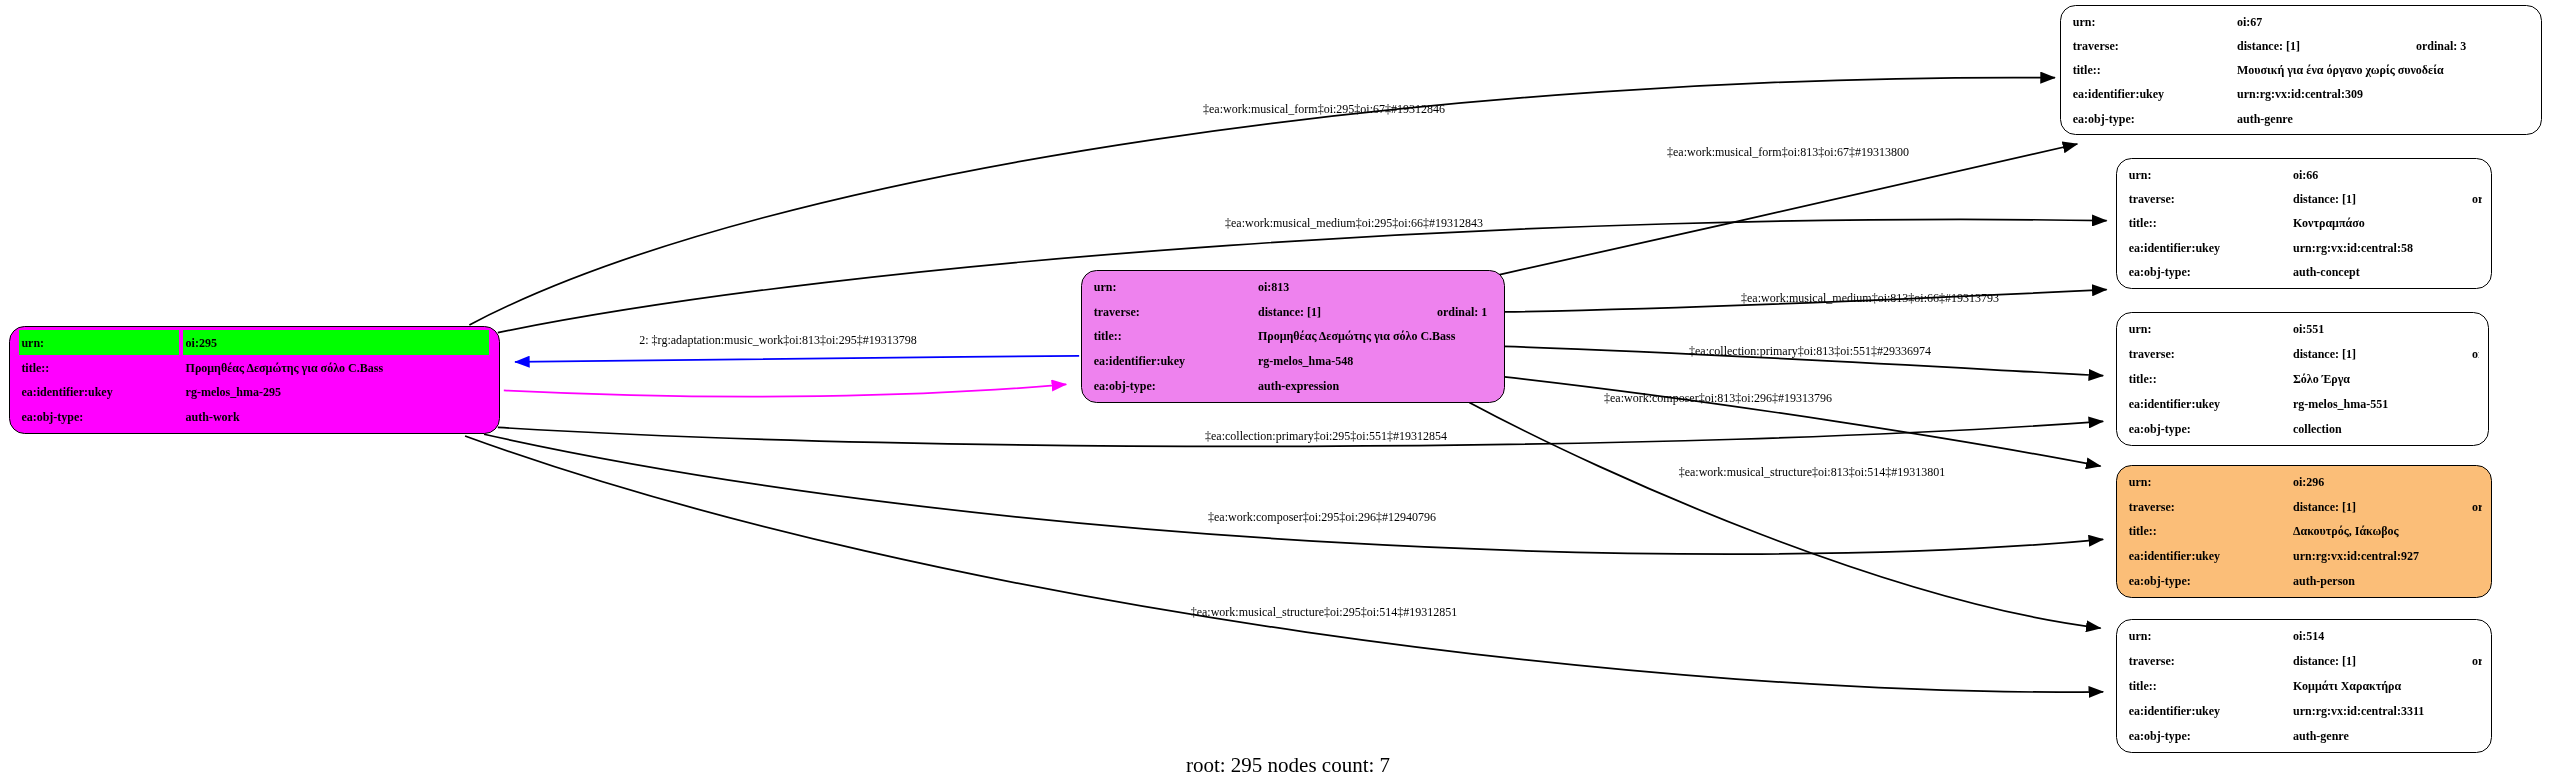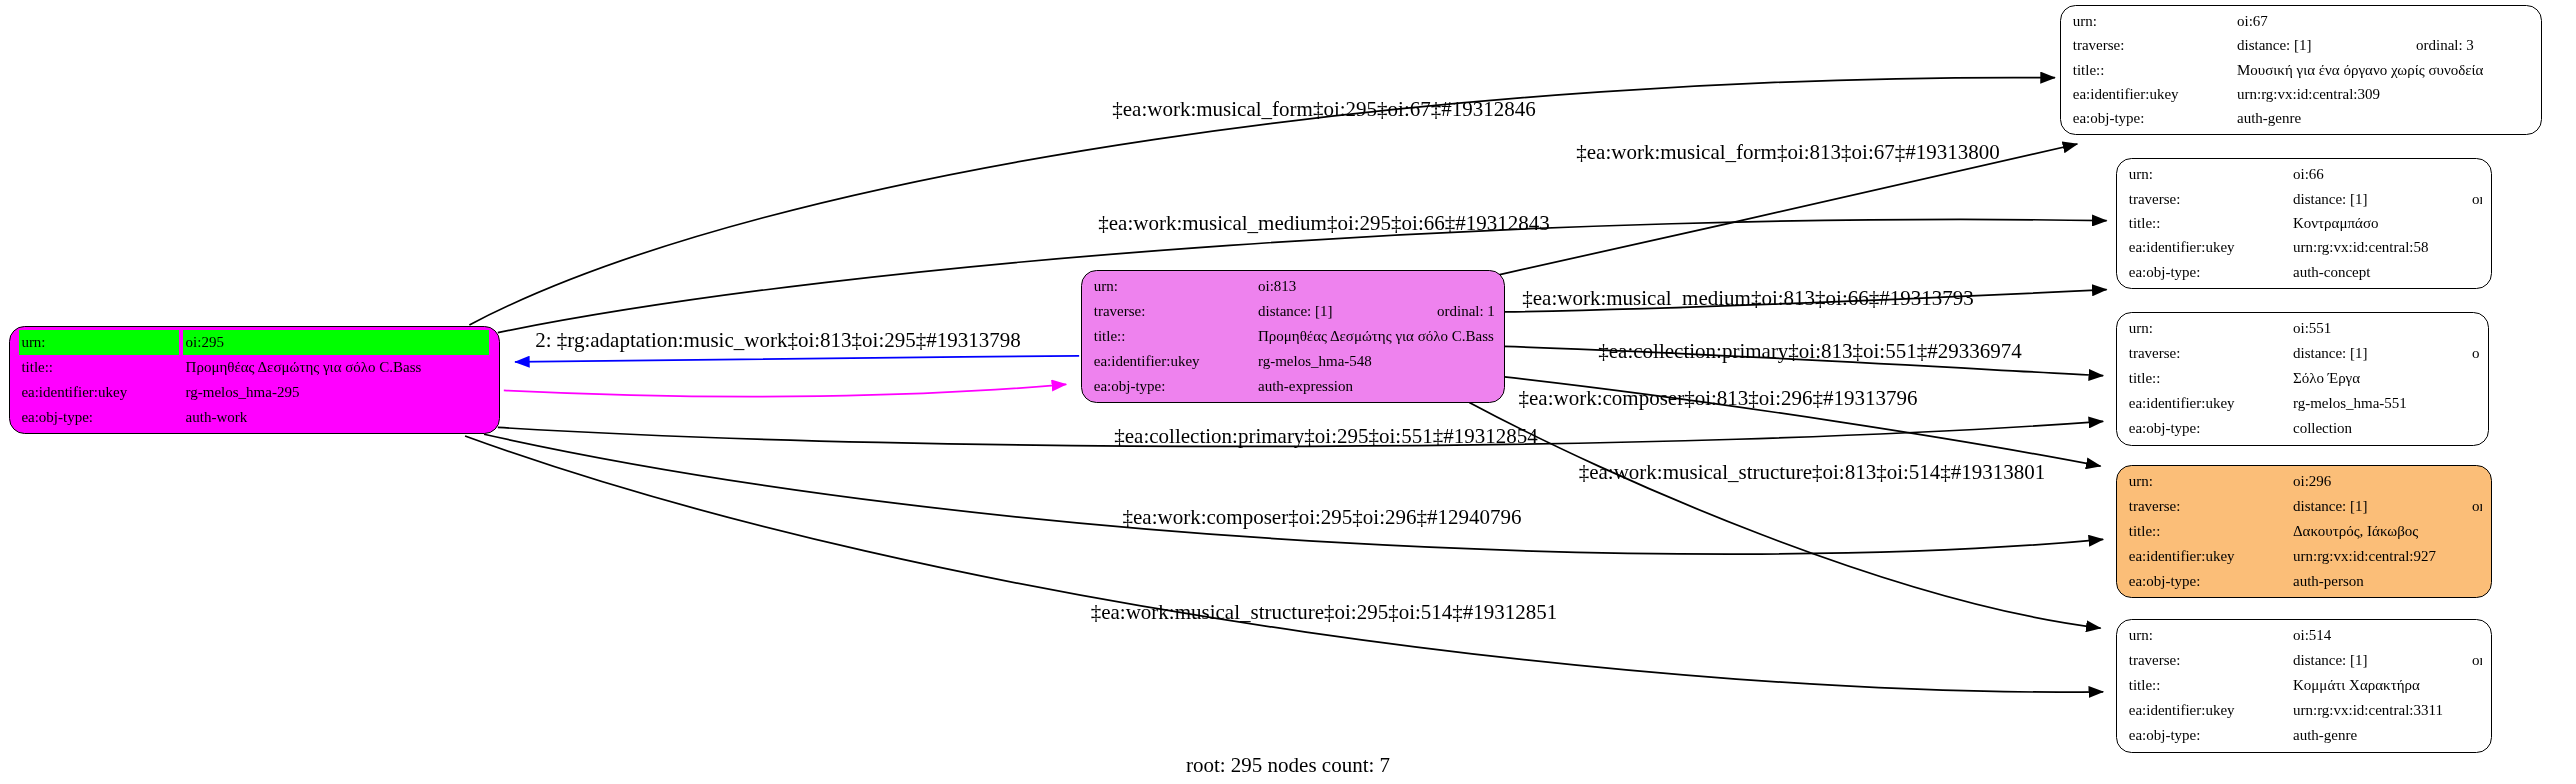--- a/index.html
+++ b/index.html
@@ -8,27 +8,27 @@
     font-family:"Liberation Serif","DejaVu Serif",serif;color:#000;overflow:hidden;
   }
   svg.edge-layer{position:absolute;left:0;top:0;}
   .node{position:absolute;border:1.7px solid #000;border-radius:15.5px;box-sizing:border-box;}
   .node.work{background:#FF00FF;}
   .node.expression{background:#EE82EE;}
   .node.person{background:#FBBE78;}
   .node.plain{background:#ffffff;}
   table.fields{
     width:calc(100% - 10.3px);height:calc(100% - 6.9px);margin:3.4px 5.2px;
-    border-collapse:separate;border-spacing:4.3px 0.9px;font-size:15px;table-layout:fixed;
+    border-collapse:separate;border-spacing:4.3px 0.9px;font-size:12px;table-layout:fixed;font-weight:bold;
   }
   table.fields td{padding:0 2.6px;white-space:nowrap;vertical-align:middle;line-height:1;overflow:hidden;}
   td.lbl{width:155px;}
   tr.hl td{background:#00FF00;}
   .dist{display:inline-block;min-width:179px;}
-  .elabel{position:absolute;transform:translate(-50%,-50%);white-space:nowrap;font-size:21px;}
+  .elabel{position:absolute;transform:translate(-50%,-50%);white-space:nowrap;font-size:12px;}
   .footer{position:absolute;left:0;width:100%;top:753px;text-align:center;font-size:21px;}
 </style>
 </head>
 <body>
 
 <div class="canvas">
 
   <svg class="edge-layer" width="2576" height="785" viewBox="0 0 2991 911">
     <defs>
       <marker id="arrow-black" markerUnits="userSpaceOnUse" markerWidth="20" markerHeight="14" refX="17" refY="7" orient="auto">
@@ -52,22 +52,22 @@
       <path d="M 562,504 C 1150,635 2000,668 2442,626" marker-end="url(#arrow-black)"></path>
       <path d="M 1706,467 C 1870,555 2200,700 2439,729" marker-end="url(#arrow-black)"></path>
       <path d="M 540,506 C 1100,710 1950,810 2442,803" marker-end="url(#arrow-black)"></path>
     </g>
     <path fill="none" stroke="#0000FF" stroke-width="2" d="M 1253,413 C 1030,415 800,417 598,420" marker-end="url(#arrow-blue)"></path>
     <path fill="none" stroke="#FF00FF" stroke-width="2" d="M 585,453 C 850,466 1080,460 1238,446" marker-end="url(#arrow-magenta)"></path>
   </svg>
 
   <div class="elabel" style="left:1324px;top:109px">‡ea:work:musical_form‡oi:295‡oi:67‡#19312846</div>
   <div class="elabel" style="left:1788px;top:152px">‡ea:work:musical_form‡oi:813‡oi:67‡#19313800</div>
-  <div class="elabel" style="left:1324px;top:223px">‡ea:work:musical_medium‡oi:295‡oi:66‡#19312843</div>
-  <div class="elabel" style="left:1748px;top:298px">‡ea:work:musical_medium‡oi:813‡oi:66‡#19313793</div>
+  <div class="elabel" style="left:1354px;top:223px">‡ea:work:musical_medium‡oi:295‡oi:66‡#19312843</div>
+  <div class="elabel" style="left:1870px;top:298px">‡ea:work:musical_medium‡oi:813‡oi:66‡#19313793</div>
   <div class="elabel" style="left:1810px;top:351px">‡ea:collection:primary‡oi:813‡oi:551‡#29336974</div>
   <div class="elabel" style="left:1718px;top:398px">‡ea:work:composer‡oi:813‡oi:296‡#19313796</div>
   <div class="elabel" style="left:1326px;top:436px">‡ea:collection:primary‡oi:295‡oi:551‡#19312854</div>
   <div class="elabel" style="left:1322px;top:517px">‡ea:work:composer‡oi:295‡oi:296‡#12940796</div>
   <div class="elabel" style="left:1812px;top:472px">‡ea:work:musical_structure‡oi:813‡oi:514‡#19313801</div>
   <div class="elabel" style="left:1324px;top:612px">‡ea:work:musical_structure‡oi:295‡oi:514‡#19312851</div>
   <div class="elabel" style="left:778px;top:340px">2: ‡rg:adaptation:music_work‡oi:813‡oi:295‡#19313798</div>
 
   <div class="node work" style="left:8.6px;top:326px;width:491px;height:108px">
     <table class="fields">

